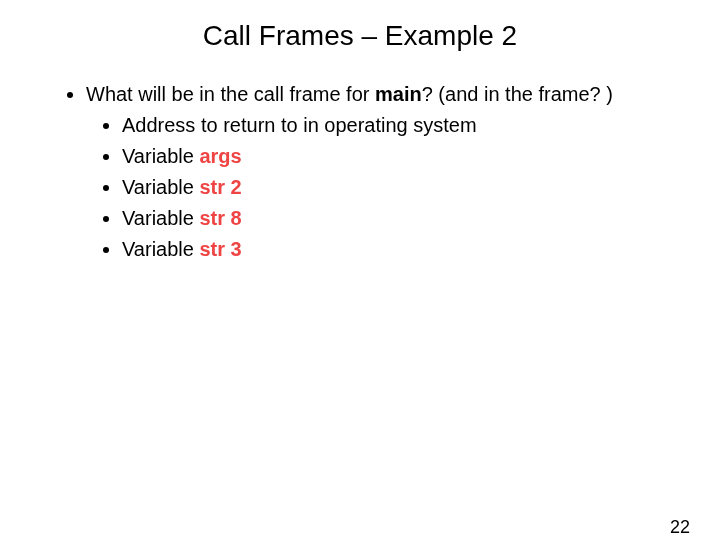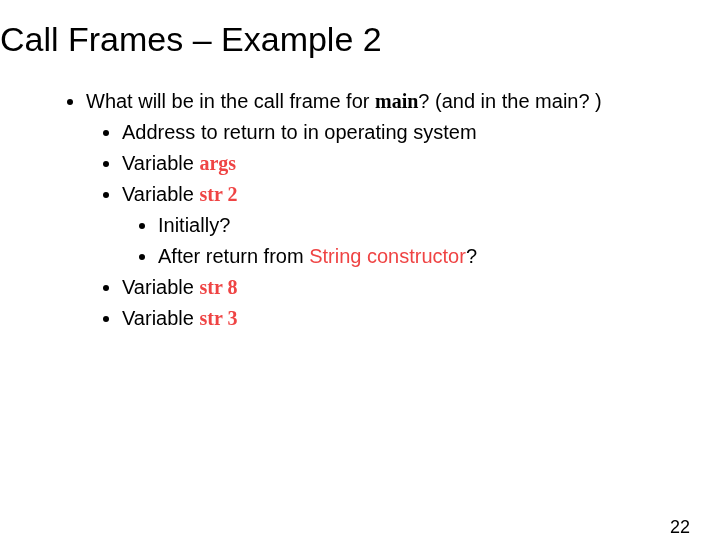--- a/index.html
+++ b/index.html
@@ -13,21 +13,22 @@
     position: relative;
     overflow: hidden;
   }
   .slide {
     width: 720px;
     height: 540px;
     position: relative;
     box-sizing: border-box;
   }
   .title {
-    font-size: 34px;
+    text-align: center;
+    font-size: 28px;
     margin-top: 20px;
     margin-bottom: 28px;
     font-weight: normal;
   }
   .content {
     font-size: 20px;
     line-height: 1.45;
     margin-left: 60px;
     margin-right: 40px;
   }
@@ -37,21 +38,20 @@
     padding-left: 26px;
   }
   ul ul {
     padding-left: 36px;
   }
   li {
     margin: 2px 0;
   }
   .bold {
     font-weight: bold;
-    font-family: Liberation Serif, serif;
   }
   .green {
     color: #ef4444;
   }
   .spacer {
     height: 18px;
   }
   .page-num {
     position: absolute;
     bottom: 22px;
@@ -61,34 +61,28 @@
 </style>
 </head>
 <body>
 
 <div class="slide">
   <div class="title">Call Frames – Example 2</div>
 
   <div class="content">
     <ul>
       <li>
-        <span>What will be in the call frame for </span><span class="bold">main</span><span>? (and in the main? )</span>
+        <span>What will be in the call frame for </span><span class="bold">main</span><span>? (and in the frame? )</span>
         <ul>
           <li>Address to return to in operating system</li>
           <li>
             <span>Variable </span><span class="bold green">args</span>
           </li>
           <li>
             <span>Variable </span><span class="bold green">str 2</span>
-            <ul>
-              <li>Initially?</li>
-              <li>
-                <span>After return from </span><span class="green">String constructor</span><span>?</span>
-              </li>
-            </ul>
           </li>
           <li>
             <span>Variable </span><span class="bold green">str 8</span>
           </li>
           <li>
             <span>Variable </span><span class="bold green">str 3</span>
           </li>
         </ul>
       </li>
     </ul>

